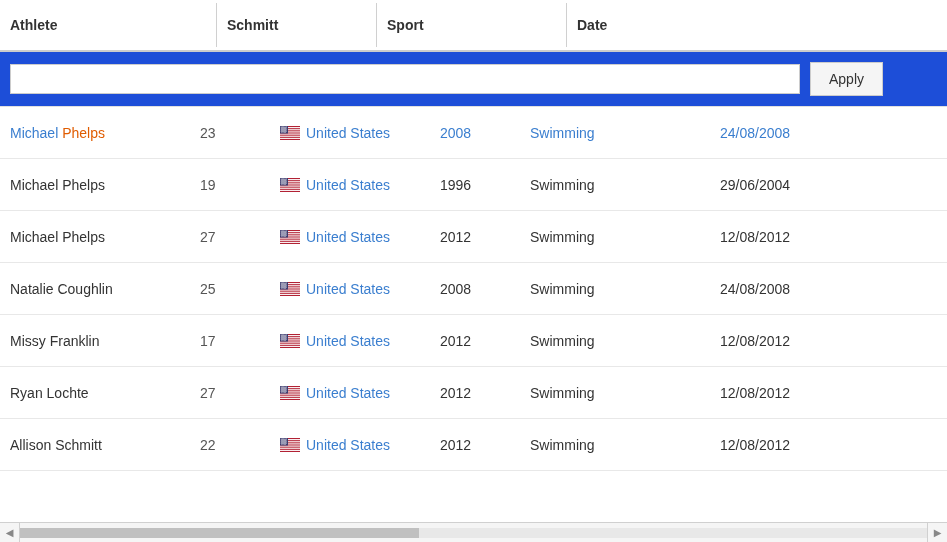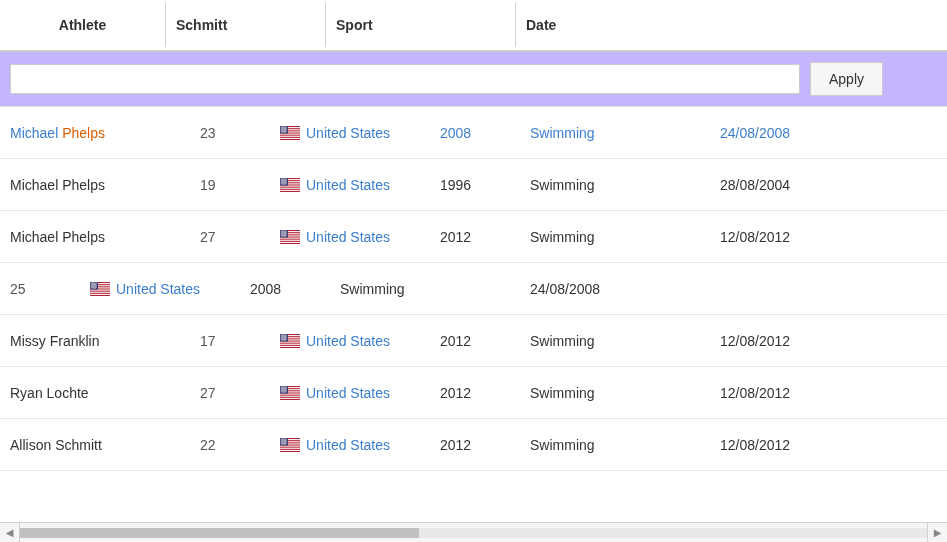--- a/index.html
+++ b/index.html
@@ -40,33 +40,33 @@
       color: #333;
       padding: 14px 10px;
       flex-shrink: 0;
       border-right: 1px solid #d0d0d0;
     }
 
     .col-header:last-child {
       border-right: none;
     }
 
-    .col-athlete { width: 166px; text-align: center; }
+    .col-athlete { width: 217px; }
     .col-age { width: 80px; }
     .col-country { width: 160px; }
     .col-year { width: 90px; }
     .col-sport { width: 190px; }
     .col-date { width: 160px; }
 
     .filter-row {
       display: flex;
       align-items: center;
       padding: 10px 10px;
       border-bottom: 1px solid #e0e0e0;
-      background: #c4b5fd;
+      background: #1d4ed8;
       min-height: 50px;
     }
 
     .filter-input {
       flex: 1;
       height: 30px;
       border: 1px solid #ccc;
       padding: 4px 8px;
       font-size: 13px;
       outline: none;
@@ -303,21 +303,21 @@
       <circle cx="1.75" cy="6.1" r="0.5"></circle>
                   <circle cx="3.05" cy="6.1" r="0.5"></circle>
                   <circle cx="4.35" cy="6.1" r="0.5"></circle>
                   <circle cx="5.65" cy="6.1" r="0.5"></circle>
     </g>
   </svg></span>
             <span style="color: rgb(58, 126, 207);">United States</span>
           </div>
           <div class="cell cell-year" style="color: rgb(51, 51, 51);">1996</div>
           <div class="cell cell-sport" style="color: rgb(51, 51, 51);">Swimming</div>
-          <div class="cell cell-date" style="color: rgb(51, 51, 51);">28/08/2004</div>
+          <div class="cell cell-date" style="color: rgb(51, 51, 51);">29/06/2004</div>
         </div>
         <div class="table-row">
           <div class="cell cell-athlete athlete-name"><span>Michael Phelps</span></div>
           <div class="cell cell-age">27</div>
           <div class="cell cell-country country-cell">
             <span class="flag"><svg width="20" height="14" viewBox="0 0 20 14" xmlns="http://www.w3.org/2000/svg">
     <rect width="20" height="14" fill="#B22234"></rect>
     <rect y="1.077" width="20" height="1.077" fill="white"></rect>
     <rect y="3.231" width="20" height="1.077" fill="white"></rect>
     <rect y="5.385" width="20" height="1.077" fill="white"></rect>
@@ -356,20 +356,21 @@
                   <circle cx="5.65" cy="6.1" r="0.5"></circle>
     </g>
   </svg></span>
             <span style="color: rgb(58, 126, 207);">United States</span>
           </div>
           <div class="cell cell-year" style="color: rgb(51, 51, 51);">2012</div>
           <div class="cell cell-sport" style="color: rgb(51, 51, 51);">Swimming</div>
           <div class="cell cell-date" style="color: rgb(51, 51, 51);">12/08/2012</div>
         </div>
         <div class="table-row">
+          <div class="cell cell-athlete athlete-name"><span>Natalie Coughlin</span></div>
           <div class="cell cell-age">25</div>
           <div class="cell cell-country country-cell">
             <span class="flag"><svg width="20" height="14" viewBox="0 0 20 14" xmlns="http://www.w3.org/2000/svg">
     <rect width="20" height="14" fill="#B22234"></rect>
     <rect y="1.077" width="20" height="1.077" fill="white"></rect>
     <rect y="3.231" width="20" height="1.077" fill="white"></rect>
     <rect y="5.385" width="20" height="1.077" fill="white"></rect>
     <rect y="7.538" width="20" height="1.077" fill="white"></rect>
     <rect y="9.692" width="20" height="1.077" fill="white"></rect>
     <rect y="11.846" width="20" height="1.077" fill="white"></rect>

